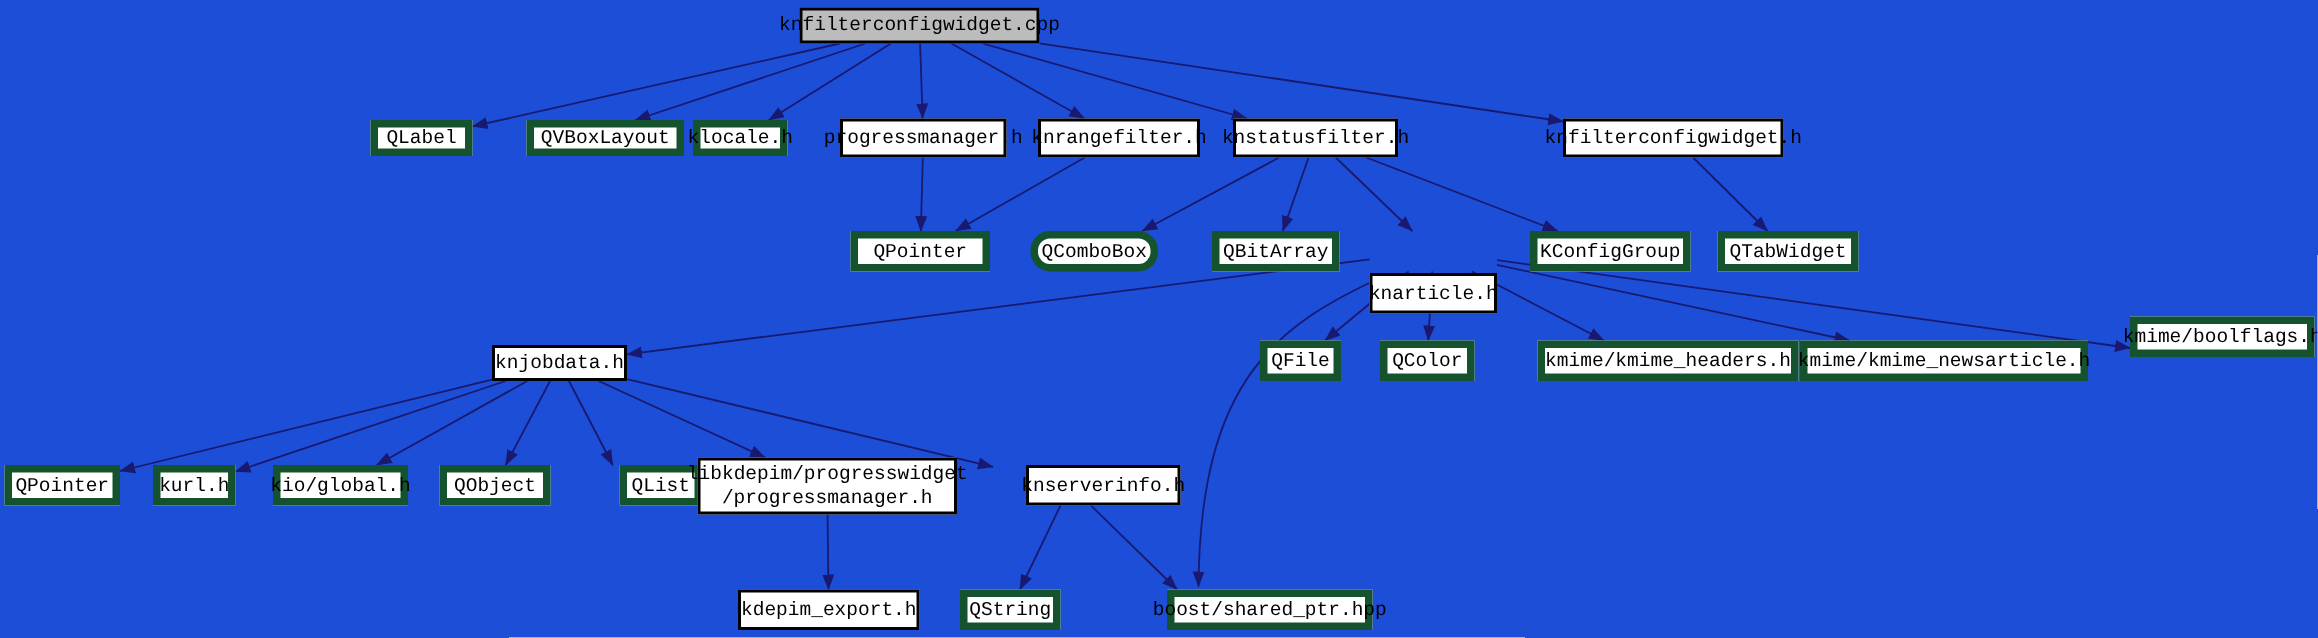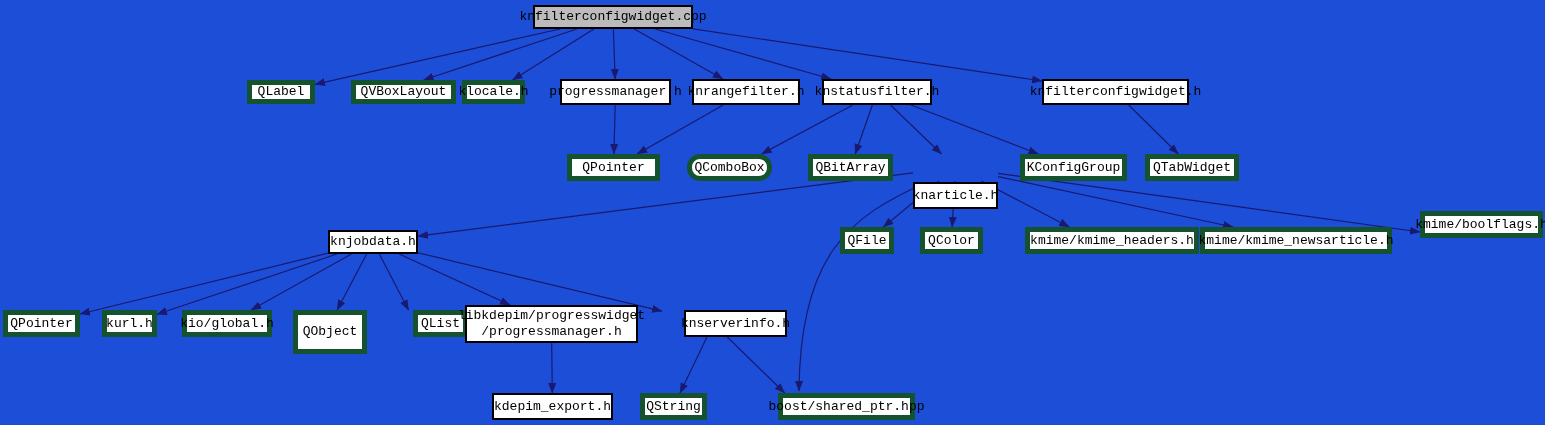--- a/index.html
+++ b/index.html
@@ -95,21 +95,21 @@
       <div class="node external" style="left: 1145px; top: 154px; width: 94px; height: 27px;">QTabWidget</div>
       <div class="node documented" style="left: 328px; top: 230px; width: 90px; height: 24px;">knjobdata.h</div>
       <div class="node external" style="left: 840px; top: 227px; width: 54px; height: 27px; text-align: center;">QFile</div>
       <div class="node external" style="left: 920px; top: 227px; width: 63px; height: 27px;">QColor</div>
       <div class="node external" style="left: 1008px; top: 227px; width: 174px; height: 27px; margin-left: 17px;">kmime/kmime_headers.h</div>
       <div class="node external" style="left: 1200px; top: 227px; width: 192px; height: 27px;">kmime/kmime_newsarticle.h</div>
       <div class="node external" style="left: 1420px; top: 211px; width: 123px; height: 27px; text-align: center;">kmime/boolflags.h</div>
       <div class="node external" style="left: 3px; top: 310px; width: 77px; height: 27px;">QPointer</div>
       <div class="node external" style="left: 102px; top: 310px; width: 55px; height: 27px;">kurl.h</div>
       <div class="node external" style="left: 182px; top: 310px; width: 90px; height: 27px;">kio/global.h</div>
-      <div class="node external" style="left: 293px; top: 310px; width: 74px; height: 44px; text-align: center;">QObject</div>
+      <div class="node external" style="left: 293px; top: 310px; width: 74px; height: 27px; text-align: center;">QObject</div>
       <div class="node external" style="left: 388px; top: 310px; width: 55px; height: 27px; margin-left: 25px;">QList</div>
       <div class="node documented" style="left: 465px; top: 305px; width: 173px; height: 38px;">libkdepim/progresswidget
 /progressmanager.h</div>
       <div class="node documented" style="left: 662px; top: 310px; width: 103px; height: 27px; margin-left: 22px;">knserverinfo.h</div>
       <div class="node documented" style="left: 492px; top: 393px; width: 121px; height: 27px;">kdepim_export.h</div>
       <div class="node external" style="left: 640px; top: 393px; width: 67px; height: 27px;">QString</div>
       <div class="node external" style="left: 730px; top: 393px; width: 137px; height: 27px; margin-left: 48px;">boost/shared_ptr.hpp</div>
     </div>
 </div>
 

